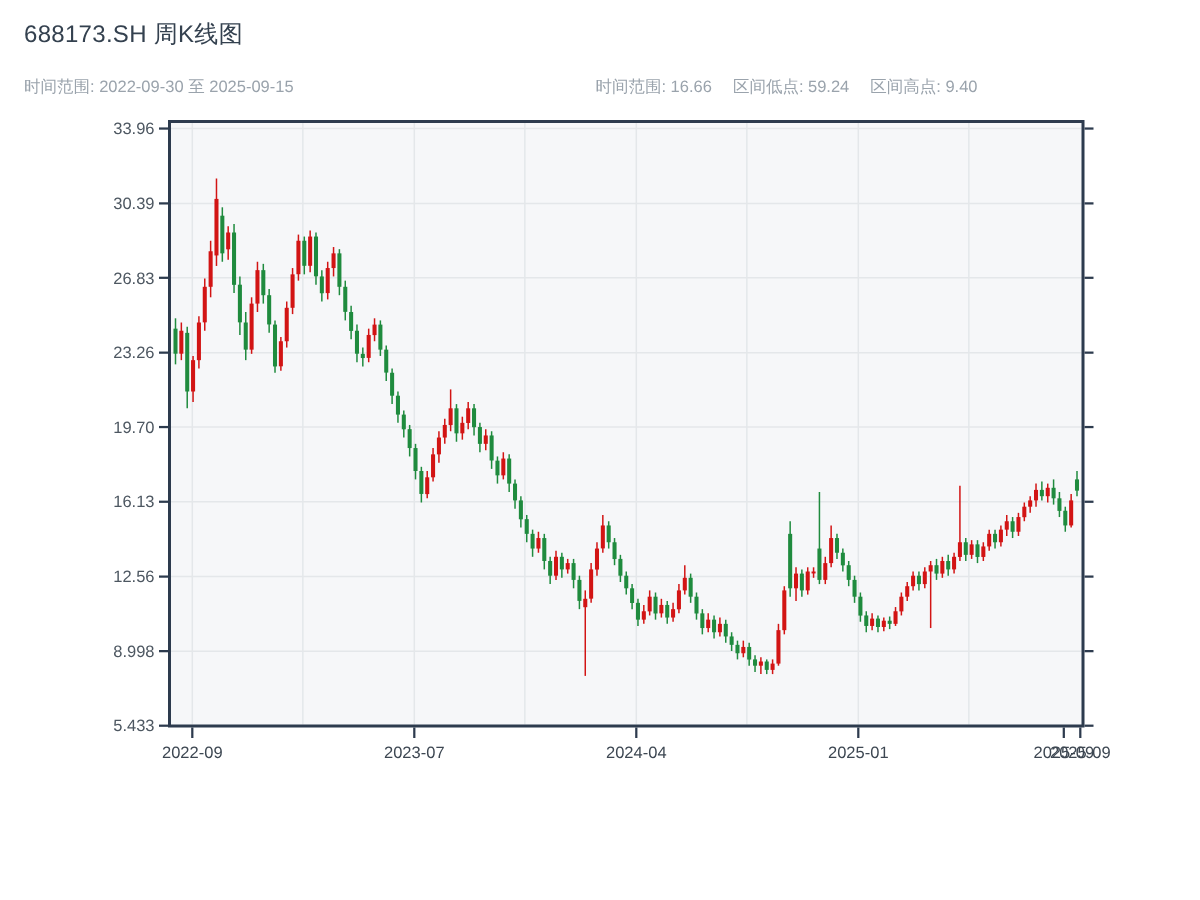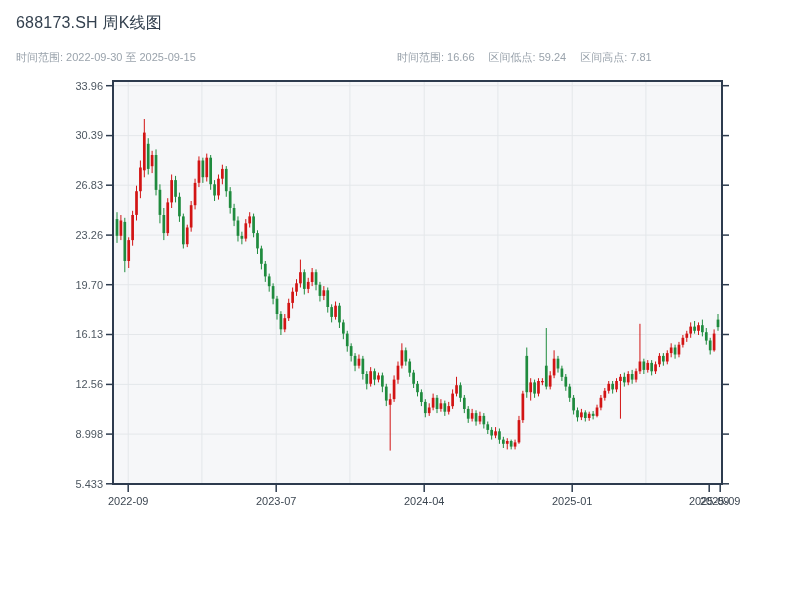--- a/index.html
+++ b/index.html
@@ -18,21 +18,21 @@
   svg text{font-family:"Liberation Sans","DejaVu Sans",sans-serif;}
 </style>
 </head>
 <body>
 
 <div class="app">
   <div class="chart-header">
     <div class="chart-title">688173.SH 周K线图</div>
     <div class="sub-row">
       <span class="date-range">时间范围: 2022-09-30 至 2025-09-15</span>
-      <span class="stats-bar"><span class="stat"><span>时间范围:</span><span class="v">16.66</span></span><span class="stat"><span>区间低点:</span><span class="v">59.24</span></span><span class="stat"><span>区间高点:</span><span class="v">7.81</span></span></span>
+      <span class="stats-bar"><span class="stat"><span>时间范围:</span><span class="v">16.66</span></span><span class="stat"><span>区间低点:</span><span class="v">59.24</span></span><span class="stat"><span>区间高点:</span><span class="v">9.40</span></span></span>
     </div>
   </div>
   <svg id="chart" width="800" height="600" style="top:0;left:0">
       <rect x="113" y="81" width="609" height="403" fill="#f6f7f9"></rect>
       <g>
         <line x1="114" y1="85.7" x2="721" y2="85.7" stroke="#e4e7ea" stroke-width="1"></line>
         <line x1="114" y1="135.6" x2="721" y2="135.6" stroke="#e4e7ea" stroke-width="1"></line>
         <line x1="114" y1="185.2" x2="721" y2="185.2" stroke="#e4e7ea" stroke-width="1"></line>
         <line x1="114" y1="235.1" x2="721" y2="235.1" stroke="#e4e7ea" stroke-width="1"></line>
         <line x1="114" y1="284.7" x2="721" y2="284.7" stroke="#e4e7ea" stroke-width="1"></line>

